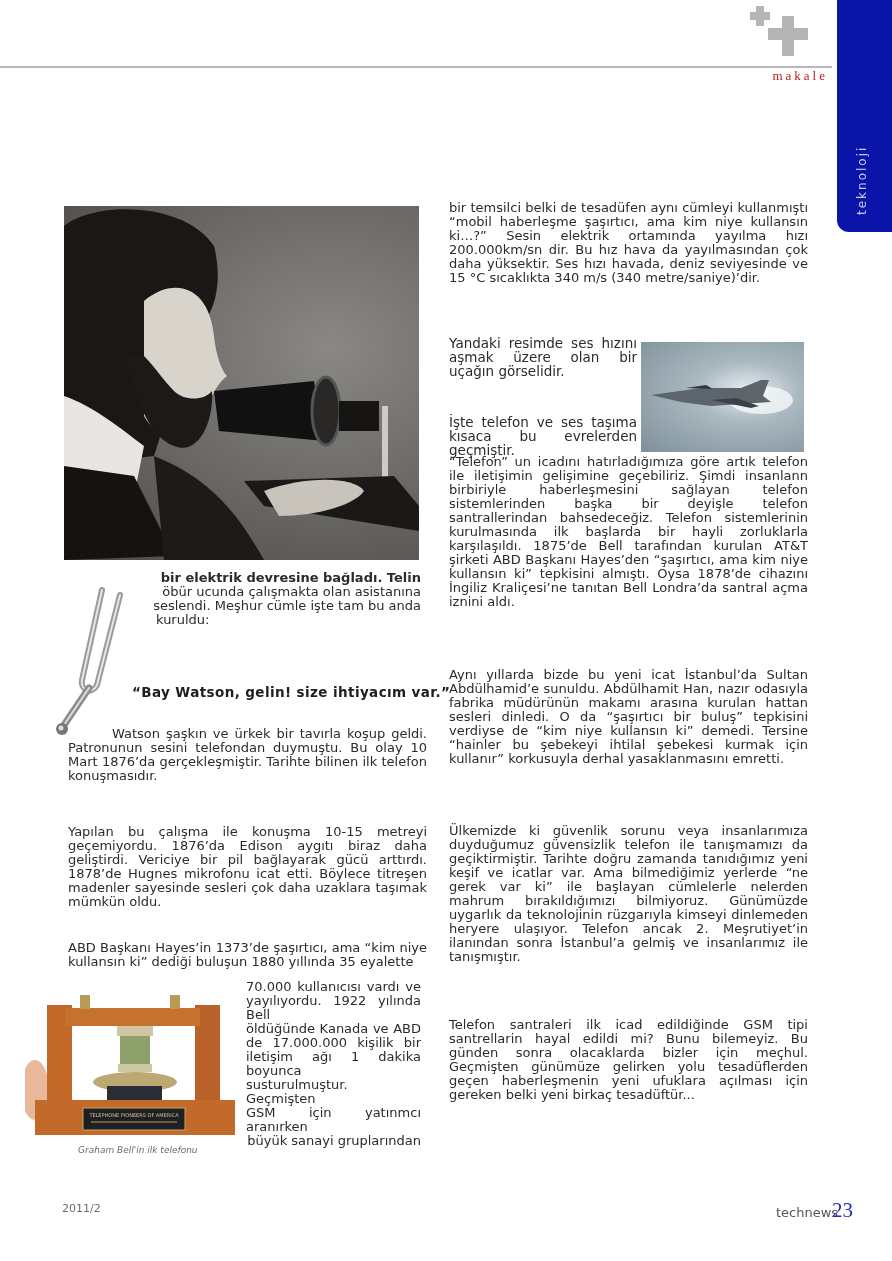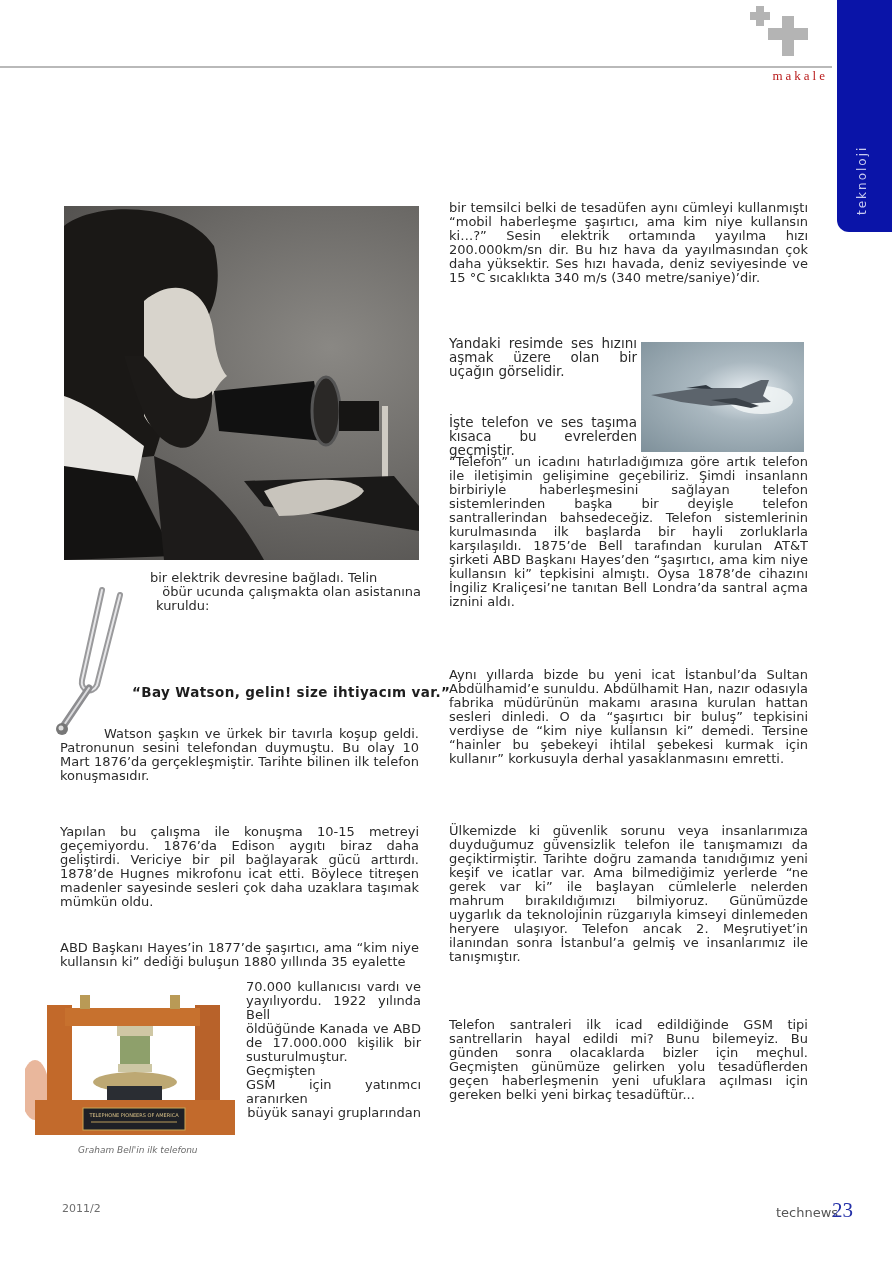--- a/index.html
+++ b/index.html
@@ -26,21 +26,21 @@
     transform:rotate(-90deg); color:#c9ccf0; font-size:12px; letter-spacing:2px;
     white-space:nowrap;
   }
 
   
   .txt {
     font-size:13px; line-height:14px; color:#2b2b2b; text-align:justify;
     margin:0;
   }
   .col-right { left:449px; width:359px; }
-  .col-left { left:60px; width:359px; }
+  .col-left { left:68px; width:359px; }
 
   
   .photo-bell {
     left:64px; top:206px; width:355px; height:354px; overflow:hidden;
     background:radial-gradient(ellipse at 75% 40%, #8a8884 0%, #6b6966 50%, #4a4846 100%);
   }
   .photo-jet {
     left:641px; top:342px; width:163px; height:110px;
     background:radial-gradient(ellipse at 65% 45%, #e8eef2 0%, #aab8c0 35%, #7e909a 100%);
     overflow:hidden;
@@ -105,30 +105,31 @@
     <path d="M50 5 L30 95 C28 105 40 110 45 100 L68 10" stroke="#9a9a9c" stroke-width="6"></path>
     <path d="M50 5 L30 95 C28 105 40 110 45 100 L68 10" stroke="#e6e6e8" stroke-width="2"></path>
     <path d="M37 103 L12 140" stroke="#8d8d90" stroke-width="7"></path>
     <path d="M37 103 L12 140" stroke="#dcdcde" stroke-width="2"></path>
   </g>
   <circle cx="10" cy="144" r="6" fill="#777"></circle>
   <circle cx="9" cy="143" r="2.5" fill="#ddd"></circle>
 </svg>
 
 <div class="abs" style="left:150px; top:571px; width:271px; text-align:right;">
-  <div class="txt" style="text-align:left;">bir elektrik devresine bağladı. Telin</div>
+  <div class="txt" style="text-align:right;font-weight:bold;">bir elektrik devresine bağladı. Telin</div>
   <div class="txt" style="text-align:right;">öbür ucunda çalışmakta olan asistanına</div>
+  <div class="txt" style="text-align:right;">seslendi. Meşhur cümle işte tam bu anda</div>
   <div class="txt" style="text-align:left; padding-left:6px;">kuruldu:</div>
 </div>
 
 <div class="abs quote">“Bay Watson, gelin! size ihtiyacım var.”</div>
 
 <p class="abs txt col-left" style="top:727px; text-indent:44px;">Watson şaşkın ve ürkek bir tavırla koşup geldi. Patronunun sesini telefondan duymuştu. Bu olay  10 Mart 1876’da  gerçekleşmiştir. Tarihte bilinen ilk telefon konuşmasıdır.</p>
 <p class="abs txt col-left" style="top:825px;">Yapılan bu çalışma ile konuşma 10-15 metreyi geçemiyordu. 1876’da Edison aygıtı biraz daha geliştirdi. Vericiye bir pil  bağlayarak gücü arttırdı. 1878’de Hugnes mikrofonu icat etti. Böylece titreşen madenler sayesinde sesleri çok daha uzaklara taşımak mümkün oldu.</p>
-<p class="abs txt col-left" style="top:941px;">ABD Başkanı Hayes’in 1877’de şaşırtıcı, ama “kim niye kullansın ki” dediği buluşun 1880 yıllında 35 eyalette</p>
+<p class="abs txt col-left" style="top:941px;">ABD Başkanı Hayes’in 1373’de şaşırtıcı, ama “kim niye kullansın ki” dediği buluşun 1880 yıllında 35 eyalette</p>
 
 <div class="abs photo-phone" title="Graham Bell's first telephone on a wooden frame">
   <svg width="215" height="150" viewBox="0 0 215 150">
     <ellipse cx="10" cy="100" rx="14" ry="30" fill="#e9b79c"></ellipse>
     <rect x="22" y="15" width="25" height="100" fill="#c2692a"></rect>
     <rect x="170" y="15" width="25" height="100" fill="#b8622a"></rect>
     <rect x="40" y="18" width="135" height="18" fill="#c7712e"></rect>
     <rect x="55" y="5" width="10" height="14" fill="#b99a56"></rect>
     <rect x="145" y="5" width="10" height="14" fill="#b99a56"></rect>
     <rect x="92" y="36" width="36" height="10" fill="#cfc7a4"></rect>
@@ -142,20 +143,21 @@
     <line x1="66" y1="132" x2="152" y2="132" stroke="#b89a5a" stroke-width="1"></line>
   </svg>
 </div>
 <div class="abs caption">Graham Bell'in ilk telefonu</div>
 
 <div class="abs" style="left:246px; top:980px; width:175px;">
   <div class="txt" style="text-align:justify; text-align-last:justify;">70.000 kullanıcısı vardı ve</div>
   <div class="txt" style="text-align-last:justify;">yayılıyordu. 1922 yılında Bell</div>
   <div class="txt" style="text-align-last:justify;">öldüğünde Kanada ve ABD</div>
   <div class="txt" style="text-align-last:justify;">de 17.000.000 kişilik bir</div>
+  <div class="txt" style="text-align-last:justify;">iletişim ağı 1 dakika boyunca</div>
   <div class="txt" style="text-align-last:justify;">susturulmuştur. Geçmişten</div>
   <div class="txt" style="text-align-last:justify;">GSM için yatınmcı aranırken</div>
   <div class="txt" style="text-align:right;">büyük sanayi gruplarından</div>
 </div>
 
 <p class="abs txt col-right" style="top:201px;">bir temsilci belki de tesadüfen  aynı cümleyi kullanmıştı “mobil haberleşme şaşırtıcı, ama kim niye kullansın ki…?” Sesin elektrik ortamında yayılma hızı 200.000km/sn dir. Bu hız hava da yayılmasından çok daha yüksektir. Ses hızı havada, deniz seviyesinde ve 15 °C sıcaklıkta 340 m/s (340 metre/saniye)’dir.</p>
 
 <p class="abs txt" style="left:449px; top:336px; width:188px; font-size:13.5px;">Yandaki resimde ses hızını aşmak üzere olan bir uçağın görselidir.</p>
 
 <div class="abs photo-jet" title="Jet aircraft about to break the sound barrier">

